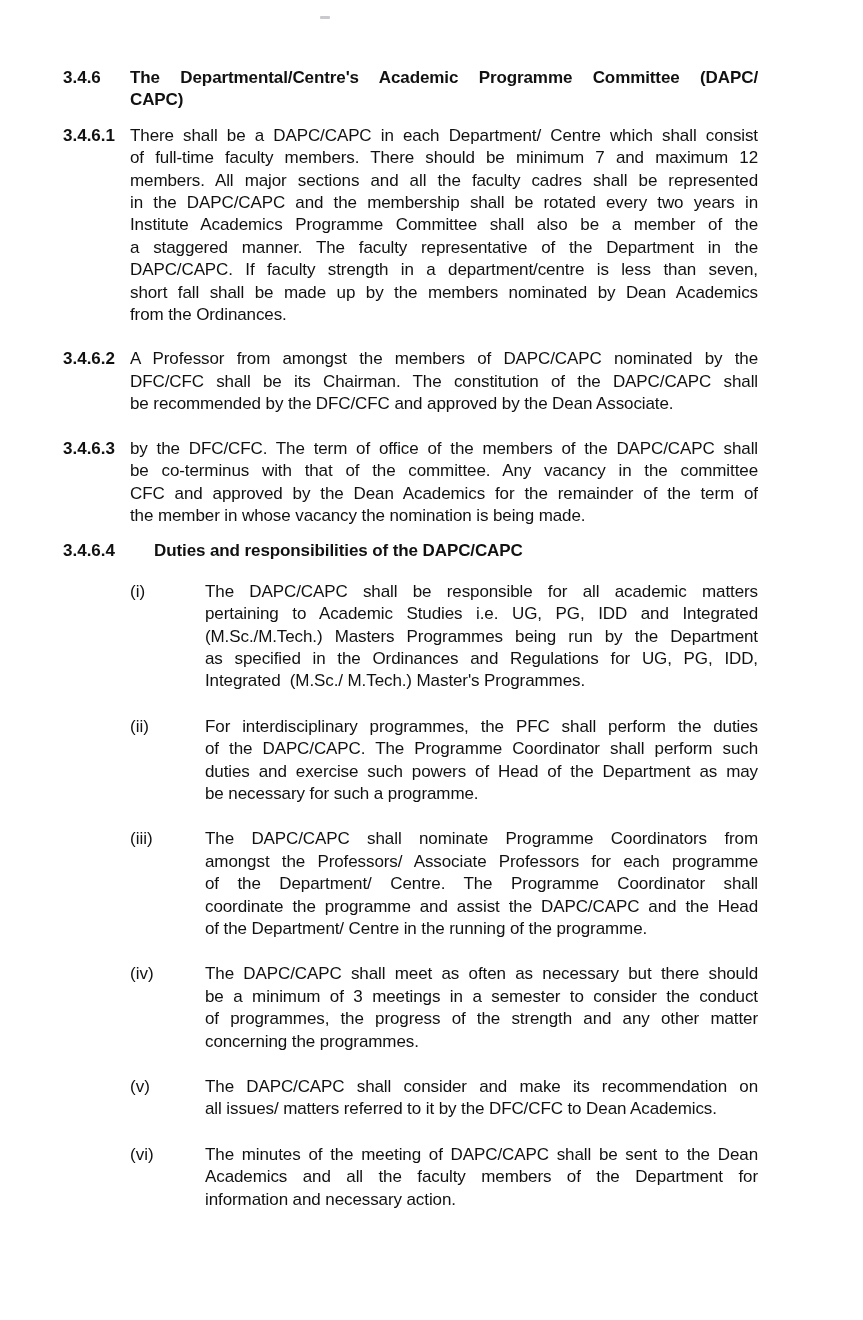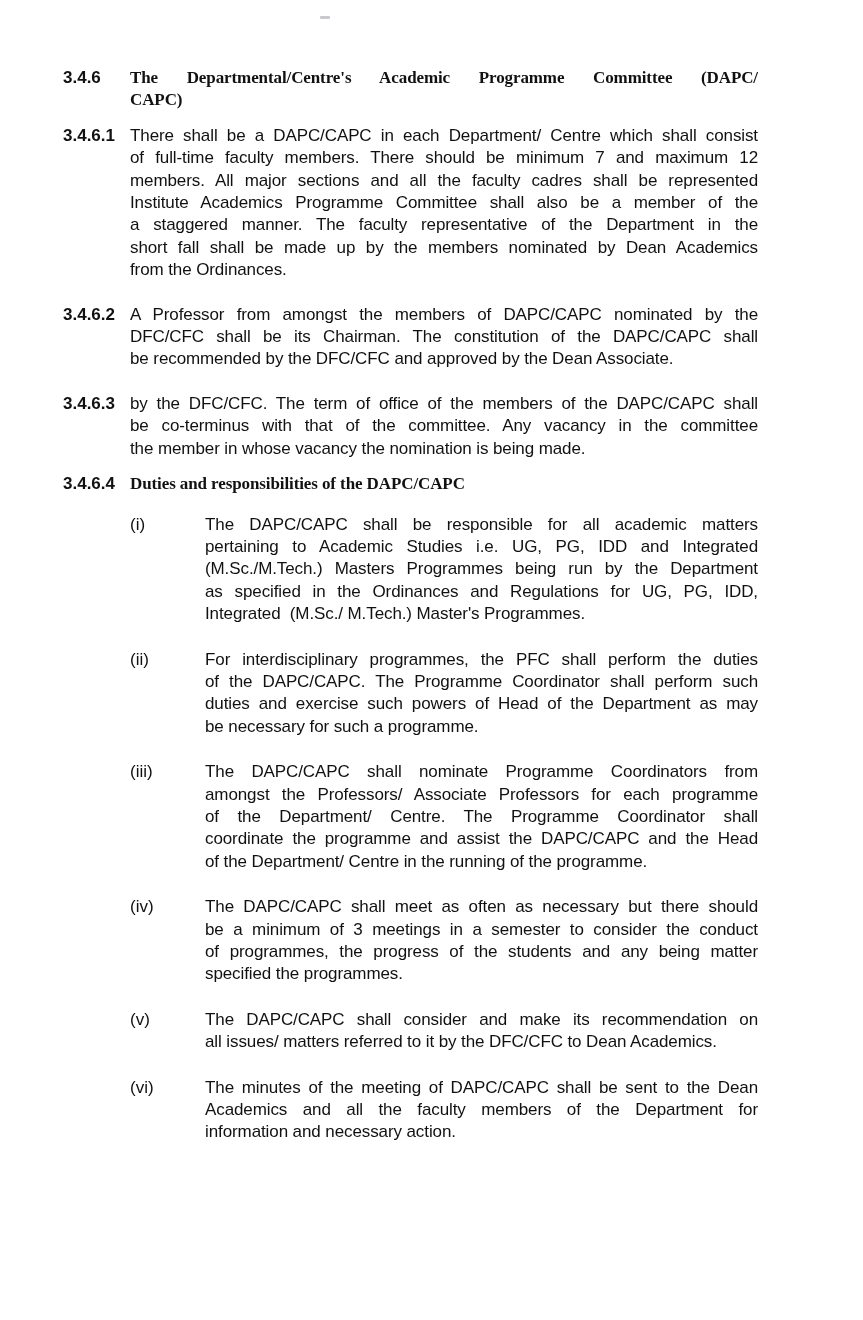--- a/index.html
+++ b/index.html
@@ -36,34 +36,34 @@
   }
   .clause .num {
     flex: 0 0 67px;
     font-weight: bold;
     white-space: nowrap;
   }
   .clause .content {
     flex: 1 1 auto;
     min-width: 0;
   }
-  .bold { font-weight: bold; font-family: Liberation Serif, serif; }
+  .bold { font-weight: bold; }
   .line {
     white-space: nowrap;
     text-align: justify;
     text-align-last: justify;
     letter-spacing: -0.1px;
   }
   .line.last {
     text-align-last: left;
     white-space: pre;
   }
   .m-heading   { margin-bottom: 13px; }
   .m-clause    { margin-bottom: 22px; justify-content: flex-end; }
-  .m-subhead   { margin-bottom: 18px; }
+  .m-subhead   { margin-bottom: 18px; gap: 24px; }
   .duty {
     display: flex;
     align-items: flex-start;
     margin-left: 67px;
     margin-bottom: 23px;
   }
   .duty .marker {
     flex: 0 0 75px;
     white-space: nowrap;
   }
@@ -86,41 +86,44 @@
         <div class="line last">CAPC)</div>
       </div>
   </section>
 
   <section class="clause m-clause">
     <div class="num">3.4.6.1</div>
     <div class="content">
         <div class="line">There shall be a DAPC/CAPC in each Department/ Centre which shall consist</div>
         <div class="line">of full-time faculty members. There should be minimum 7 and maximum 12</div>
         <div class="line">members. All major sections and all the faculty cadres shall be represented</div>
+        <div class="line">in the DAPC/CAPC and the membership shall be rotated every two years in</div>
         <div class="line">Institute Academics Programme Committee shall also be a member of the</div>
         <div class="line">a staggered manner.  The faculty representative of the Department in the</div>
+        <div class="line">DAPC/CAPC. If faculty strength in a department/centre is less than seven,</div>
         <div class="line">short fall shall be made up by the members nominated by Dean Academics</div>
         <div class="line last">from the Ordinances.</div>
       </div>
   </section>
 
   <section class="clause m-clause">
     <div class="num">3.4.6.2</div>
     <div class="content">
         <div class="line">A Professor from amongst the members of DAPC/CAPC nominated by the</div>
         <div class="line">DFC/CFC shall be its Chairman. The constitution of the DAPC/CAPC shall</div>
         <div class="line last">be recommended by the DFC/CFC and approved by the Dean Associate.</div>
       </div>
   </section>
 
   <section class="clause m-heading">
     <div class="num">3.4.6.3</div>
     <div class="content">
         <div class="line">by the DFC/CFC. The term of office of the members of the DAPC/CAPC shall</div>
         <div class="line">be co-terminus with that of the committee. Any vacancy in the committee</div>
+        <div class="line">CFC and approved by the Dean Academics for the remainder of the term of</div>
         <div class="line last">the member in whose vacancy the nomination is being made.</div>
       </div>
   </section>
 
   <section class="clause m-subhead">
     <div class="num">3.4.6.4</div>
     <div class="content bold">
         <div class="line last">Duties and responsibilities of the DAPC/CAPC</div>
       </div>
   </section>
@@ -155,22 +158,22 @@
         <div class="line">coordinate the programme and assist the DAPC/CAPC and the Head</div>
         <div class="line last">of the Department/ Centre in the running of the programme.</div>
       </div>
   </section>
 
   <section class="duty">
     <div class="marker">(iv)</div>
     <div class="dtext">
         <div class="line">The DAPC/CAPC shall meet as often as necessary but there should</div>
         <div class="line">be a minimum of 3 meetings in a semester to consider the conduct</div>
-        <div class="line">of programmes, the progress of the students and any being matter</div>
-        <div class="line last">specified the programmes.</div>
+        <div class="line">of programmes, the progress of the strength and any other matter</div>
+        <div class="line last">concerning the programmes.</div>
       </div>
   </section>
 
   <section class="duty">
     <div class="marker">(v)</div>
     <div class="dtext">
         <div class="line">The DAPC/CAPC shall consider and make its recommendation on</div>
         <div class="line last">all issues/ matters referred to it by the DFC/CFC to Dean Academics.</div>
       </div>
   </section>

